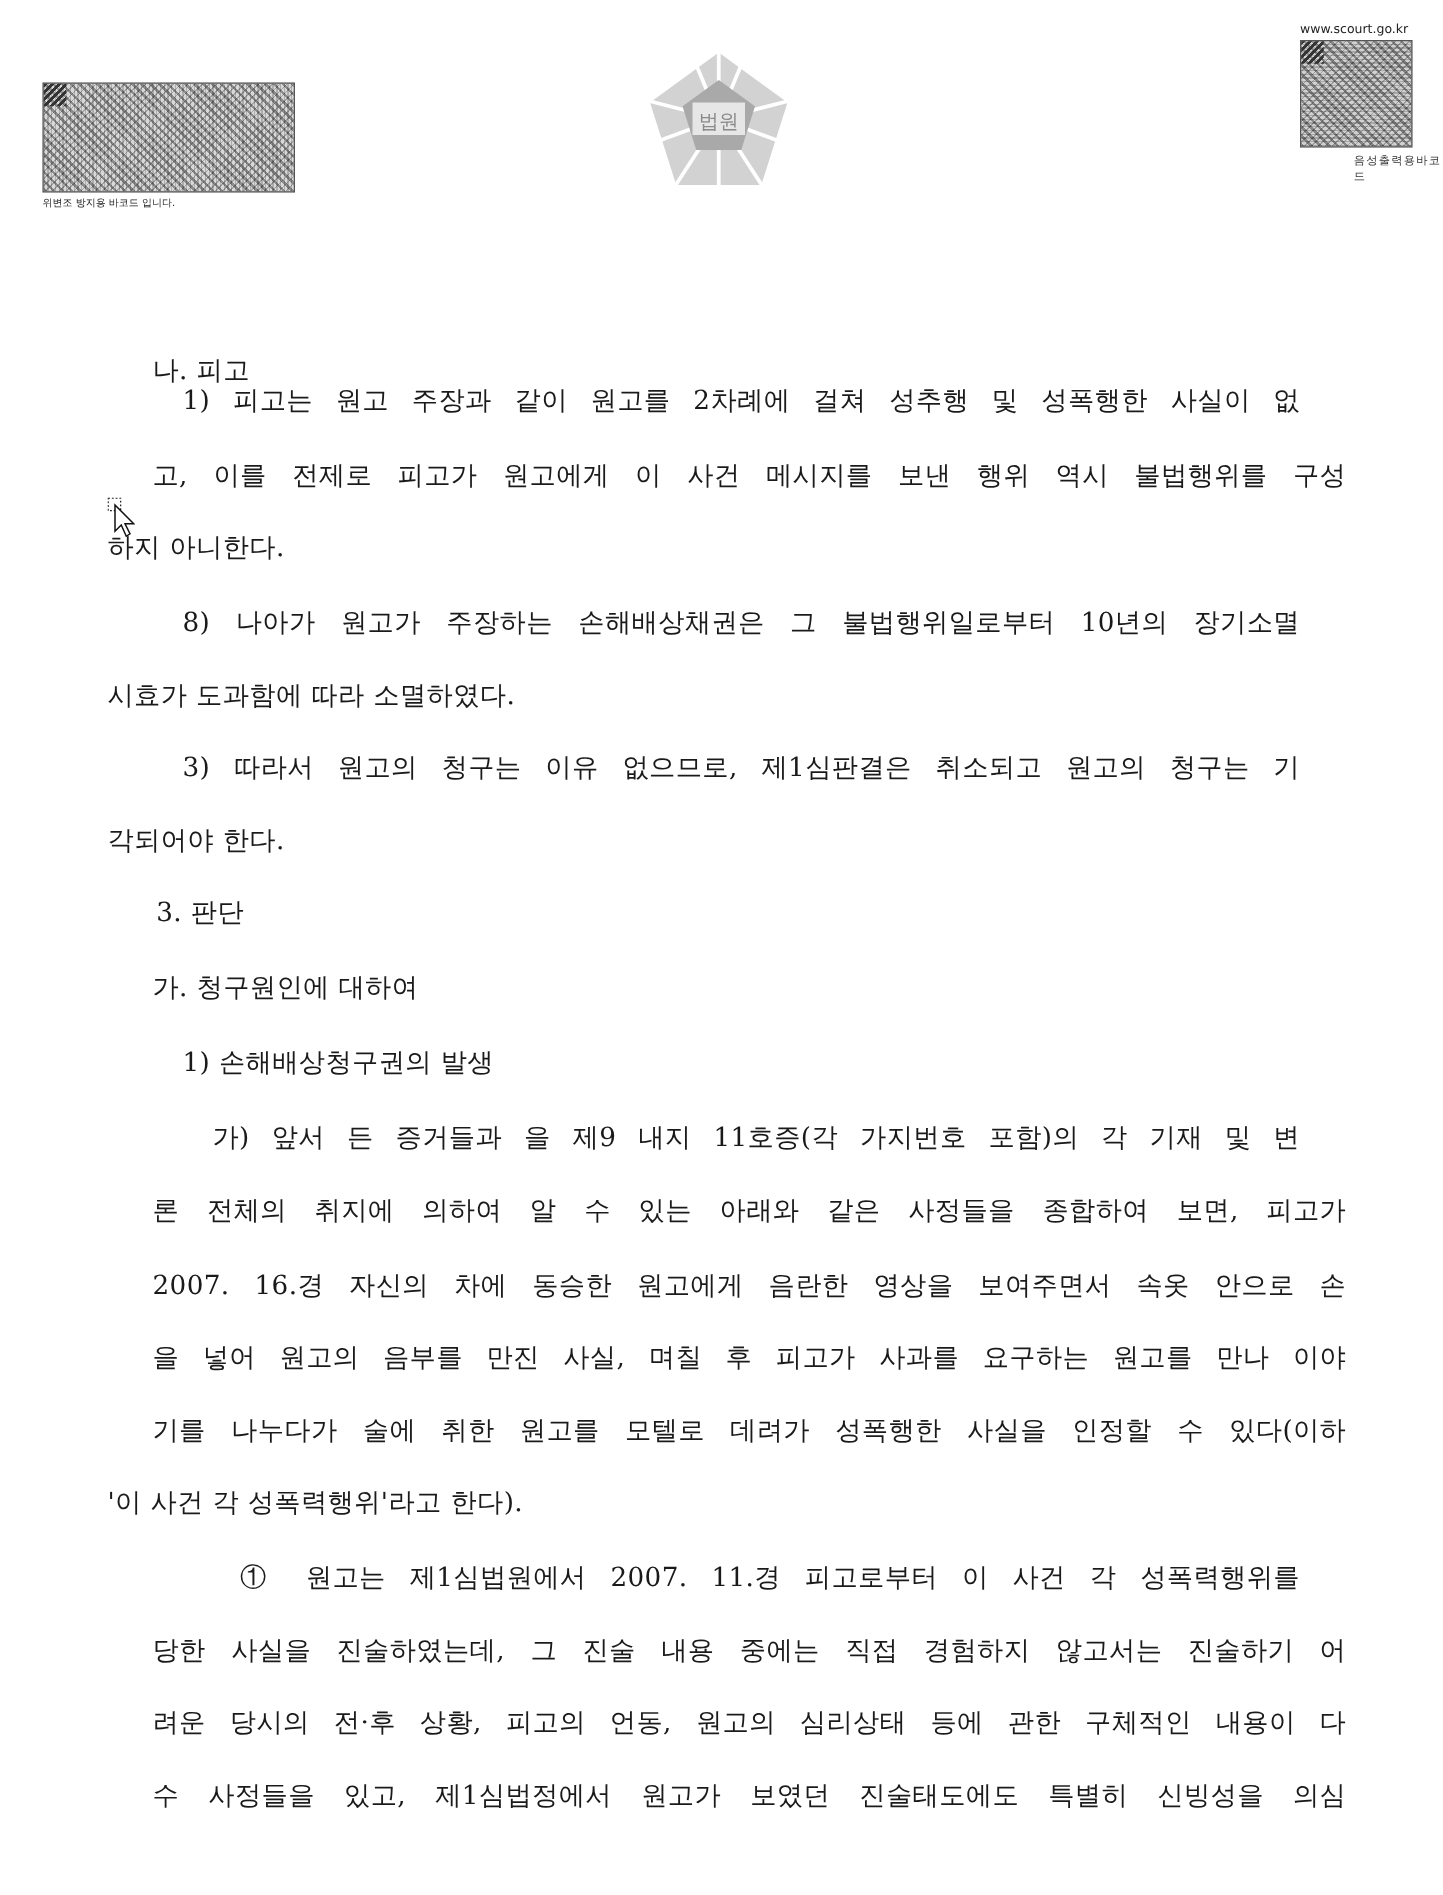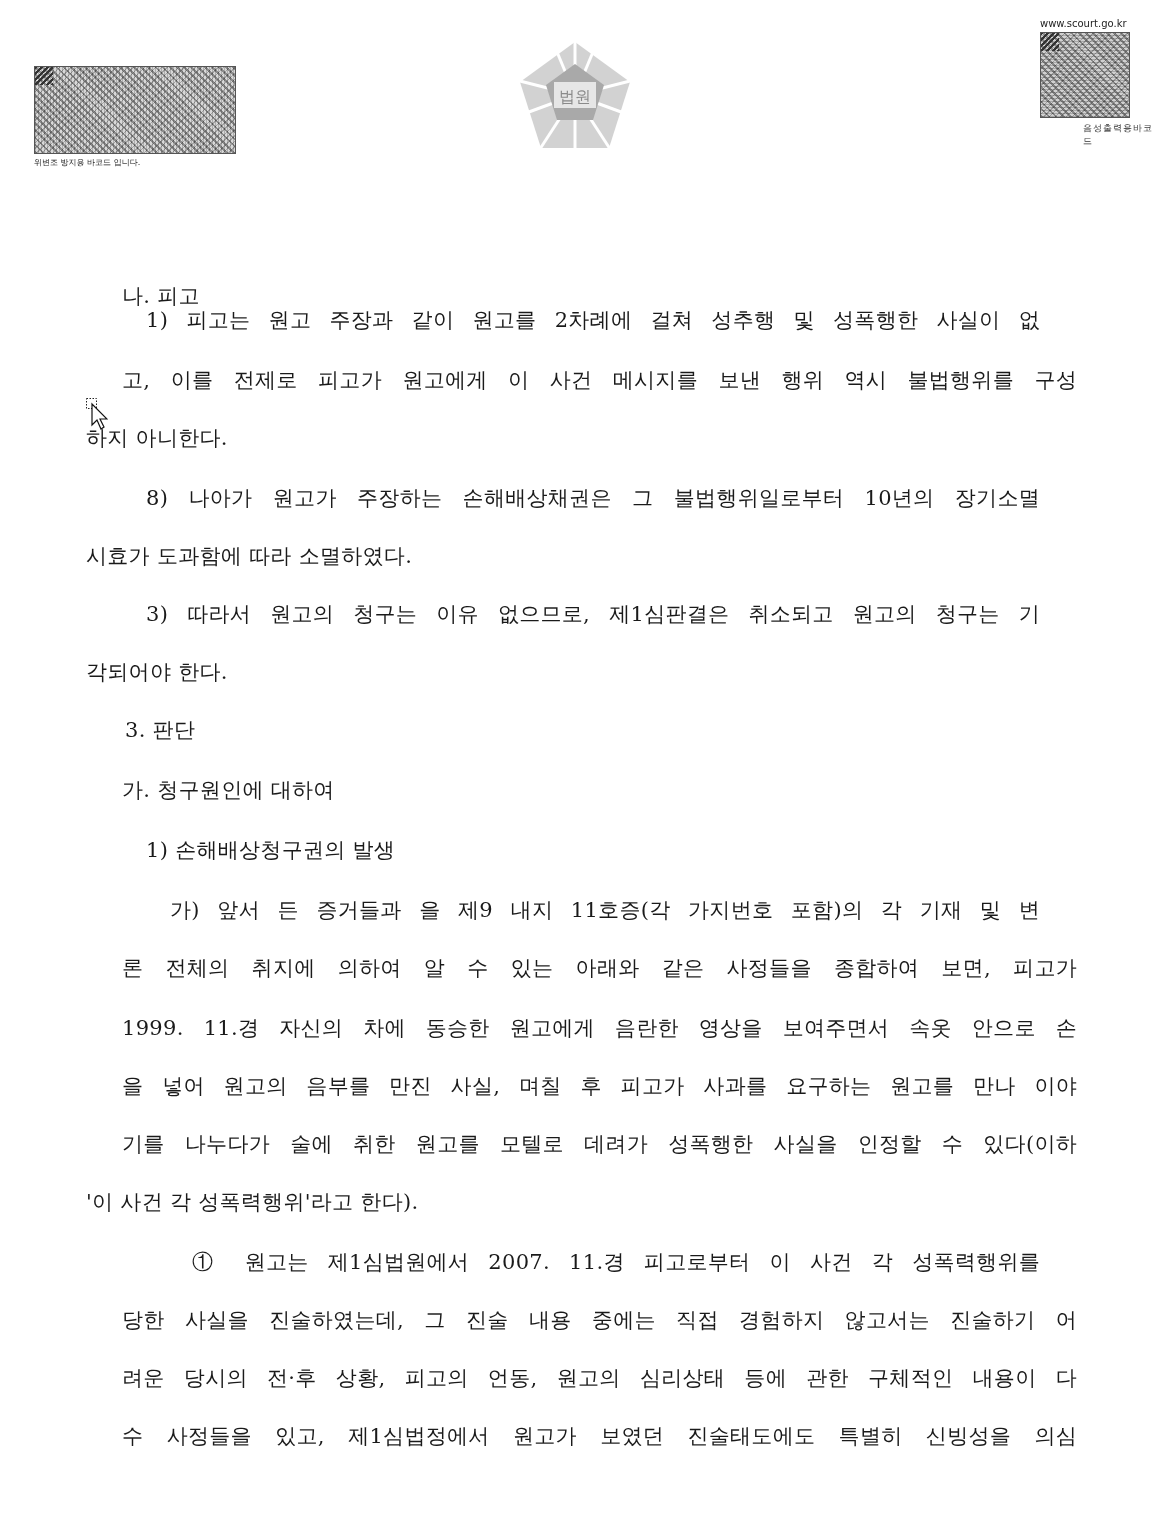--- a/index.html
+++ b/index.html
@@ -78,21 +78,21 @@
 
 <div class="line" style="left:146px;top:602px;width:894px;text-align:justify;text-align-last:justify;">3) 따라서 원고의 청구는 이유 없으므로, 제1심판결은 취소되고 원고의 청구는 기</div>
 <div class="line" style="left:86px;top:660px;">각되어야 한다.</div>
 
 <div class="line" style="left:96px;top:718px;margin-left:29px;">3. 판단</div>
 <div class="line" style="left:122px;top:778px;">가. 청구원인에 대하여</div>
 <div class="line" style="left:146px;top:838px;">1) 손해배상청구권의 발생</div>
 
 <div class="line" style="left:170px;top:898px;width:870px;text-align:justify;text-align-last:justify;">가) 앞서 든 증거들과 을 제9 내지 11호증(각 가지번호 포함)의 각 기재 및 변</div>
 <div class="line justify" style="left:86px;top:956px;">론 전체의 취지에 의하여 알 수 있는 아래와 같은 사정들을 종합하여 보면, 피고가</div>
-<div class="line justify" style="left:86px;top:1016px;">1999. 11.경 자신의 차에 동승한 원고에게 음란한 영상을 보여주면서 속옷 안으로 손</div>
+<div class="line justify" style="left:86px;top:1016px;">2007. 16.경 자신의 차에 동승한 원고에게 음란한 영상을 보여주면서 속옷 안으로 손</div>
 <div class="line justify" style="left:86px;top:1074px;">을 넣어 원고의 음부를 만진 사실, 며칠 후 피고가 사과를 요구하는 원고를 만나 이야</div>
 <div class="line justify" style="left:86px;top:1132px;">기를 나누다가 술에 취한 원고를 모텔로 데려가 성폭행한 사실을 인정할 수 있다(이하</div>
 <div class="line" style="left:86px;top:1190px;">'이 사건 각 성폭력행위'라고 한다).</div>
 
 <div class="line" style="left:192px;top:1250px;width:848px;text-align:justify;text-align-last:justify;">① 원고는 제1심법원에서 2007. 11.경 피고로부터 이 사건 각 성폭력행위를</div>
 <div class="line justify" style="left:86px;top:1308px;">당한 사실을 진술하였는데, 그 진술 내용 중에는 직접 경험하지 않고서는 진술하기 어</div>
 <div class="line justify" style="left:86px;top:1366px;">려운 당시의 전·후 상황, 피고의 언동, 원고의 심리상태 등에 관한 구체적인 내용이 다</div>
 <div class="line justify" style="left:86px;top:1424px;">수 사정들을 있고, 제1심법정에서 원고가 보였던 진술태도에도 특별히 신빙성을 의심</div>
 
 <svg class="cursor" viewBox="0 0 22 34">

